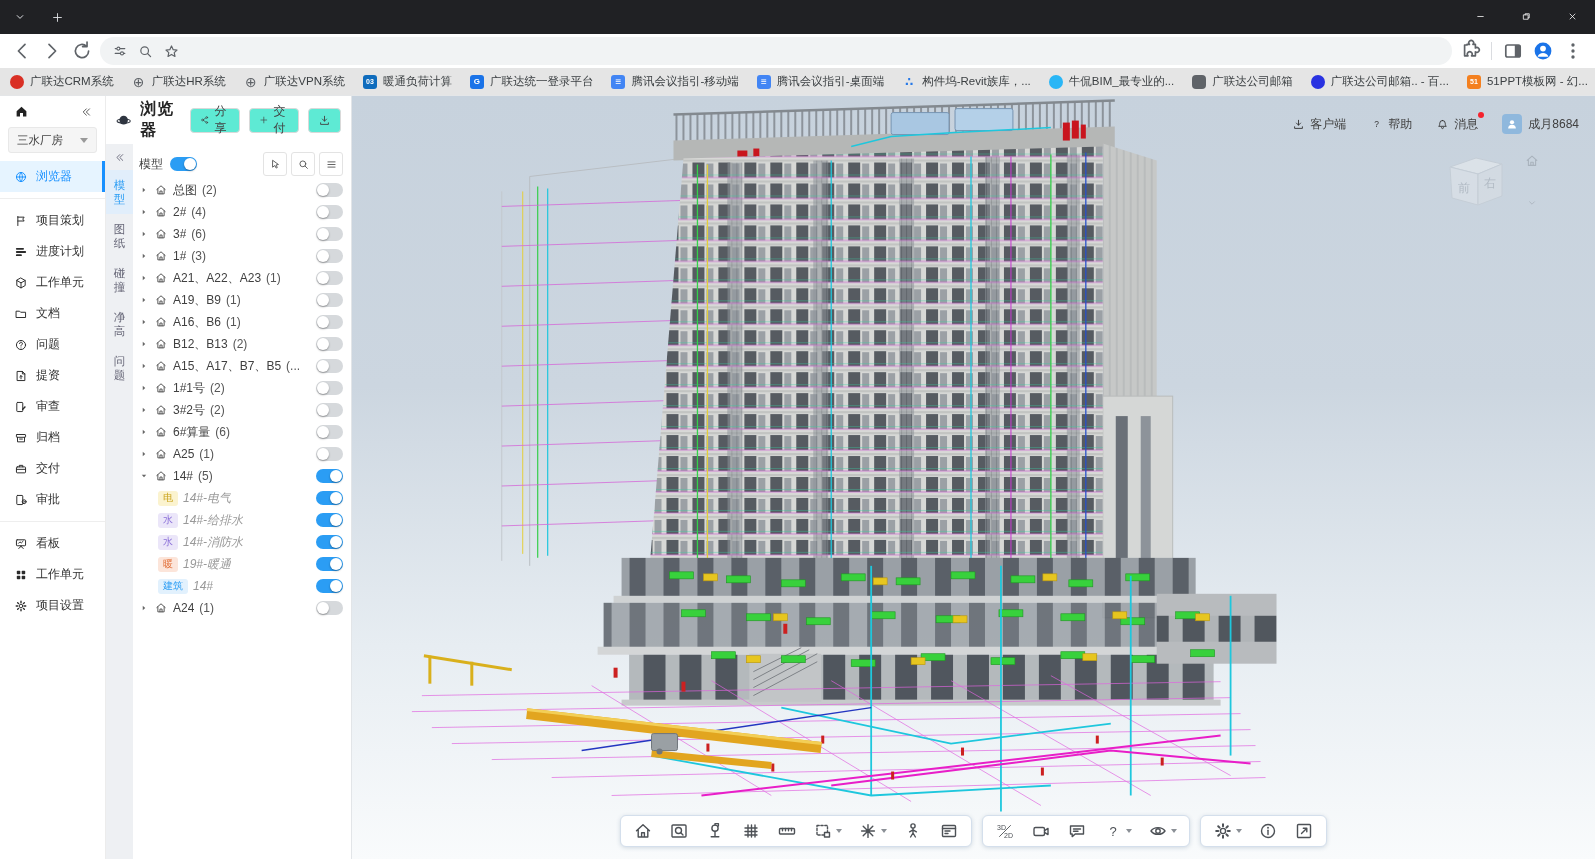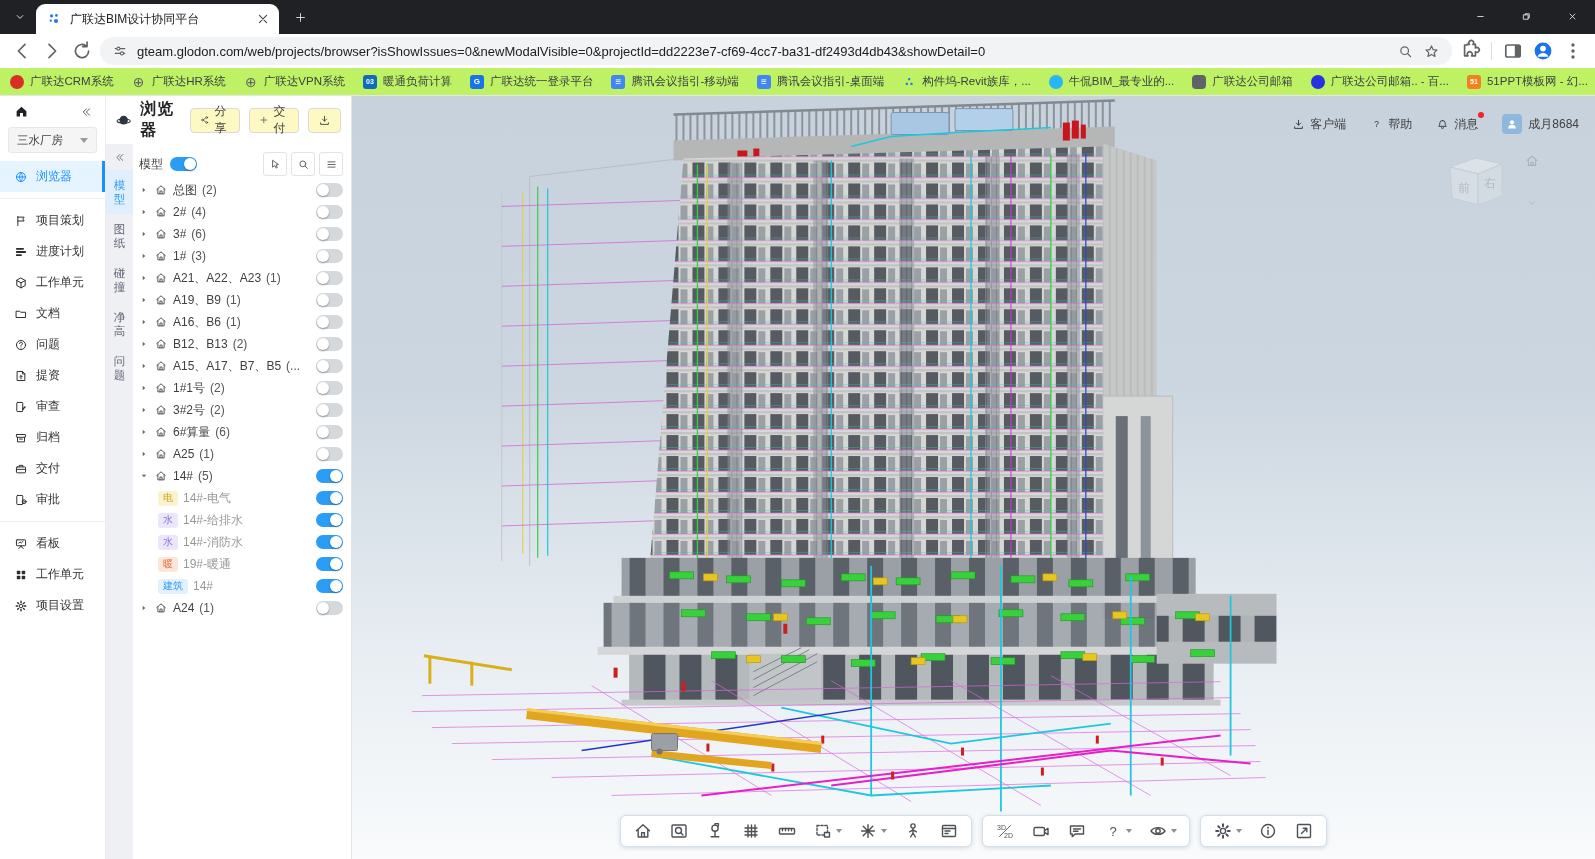--- a/index.html
+++ b/index.html
@@ -24,21 +24,21 @@
   
   .chrometoolbar{height:34px;background:#fff;display:flex;align-items:center;padding:0 10px;gap:6px;}
   .navbtn{width:24px;height:24px;color:#5f6368;}
   .urlpill{flex:1;height:28px;background:#f1f3f4;border-radius:14px;display:flex;align-items:center;padding:0 12px;gap:9px;min-width:0;}
   .urlpill .site-ico{width:16px;height:16px;color:#5f6368;flex:none;}
   .urltext{font-size:13px;color:#202124;white-space:nowrap;overflow:hidden;flex:1;}
   .pill-ic{width:17px;height:17px;color:#5f6368;flex:none;}
   .tbsep{width:1px;height:18px;background:#dadce0;margin:0 3px;}
 
   
-  .bookmarks{height:27px;background:#bef264;border-bottom:1px solid #e4e6e8;display:flex;align-items:center;padding:0 10px;font-size:11.5px;color:#3c4043;}
+  .bookmarks{height:27px;background:#e5e5e5;border-bottom:1px solid #e4e6e8;display:flex;align-items:center;padding:0 10px;font-size:11.5px;color:#3c4043;}
   .bk-list{display:flex;align-items:center;gap:18px;}
   .bk{display:flex;align-items:center;gap:6px;white-space:nowrap;}
   .bk-ico{width:14px;height:14px;border-radius:3px;display:flex;align-items:center;justify-content:center;font-size:8px;font-weight:bold;color:#fff;font-style:normal;flex:none;}
   .bk-ico i{font-style:normal;}
   .bk-ico.crm{background:#d93025;border-radius:7px;}
   .bk-ico.globe{background:none;color:#5f6368;font-size:14px;font-weight:normal;}
   .bk-ico.outlook{background:#0f6cbd;font-size:7px;}
   .bk-ico.login{background:#1a73e8;}
   .bk-ico.doc{background:#4285f4;font-size:10px;}
   .bk-ico.dots{background:none;color:#2779e8;font-size:12px;}
@@ -61,21 +61,21 @@
   .sb-item.on{background:#e6f4ff;color:#1890ff;}
   .sb-item.on .sb-ico{color:#1890ff;}
   .sb-item.on::after{content:'';position:absolute;right:0;top:0;bottom:0;width:3px;background:#1890ff;}
   .sb-div{height:1px;background:#eee;margin:6px 0;}
 
   
   .treepanel{width:245px;background:#fff;border-right:1px solid #e2e5e8;flex:none;display:flex;flex-direction:column;}
   .panel-header{height:48px;display:flex;align-items:center;gap:9px;padding:0 10px;flex:none;}
   .ph-ico{width:19px;height:19px;color:#2f3540;}
   .ph-title{font-size:16px;font-weight:bold;color:#262626;letter-spacing:1px;}
-  .ph-btn{height:25px;border:1px solid #d9d9d9;border-radius:4px;background:#fef9c3;display:flex;align-items:center;gap:1px;padding:0 9px;font-size:12px;color:#434343;}
+  .ph-btn{height:25px;border:1px solid #d9d9d9;border-radius:4px;background:#5eead4;display:flex;align-items:center;gap:1px;padding:0 9px;font-size:12px;color:#434343;}
   .ph-btn .icon{width:12px;height:12px;}
   .panel-body{flex:1;display:flex;min-height:0;}
   .vtabs{width:27px;background:#eef0f3;display:flex;flex-direction:column;align-items:center;flex:none;}
   .vt-collapse{width:27px;height:26px;display:flex;align-items:center;justify-content:center;color:#667;}
   .vt-collapse .icon{width:13px;height:13px;}
   .vtab{width:27px;padding:8px 0;text-align:center;font-size:11.5px;line-height:14px;color:#667;word-break:break-all;writing-mode:horizontal-tb;}
   .vtab span{display:inline-block;width:13px;}
   .vtab.on{background:#e1eefb;color:#2b9df4;}
   .treearea{flex:1;padding:5px 8px 0 6px;min-width:0;}
   .tree-top{display:flex;align-items:center;height:30px;gap:7px;}
@@ -88,21 +88,21 @@
   .tg.on{background:#2b9df4;}
   .tg.on::after{left:14px;}
   .tree{font-size:12px;color:#404040;}
   .row{display:flex;align-items:center;height:22px;gap:5px;}
   .row .caret{width:10px;height:10px;flex:none;color:#666;}
   .row .house{width:14px;height:14px;color:#555;flex:none;}
   .row .lbl{white-space:nowrap;overflow:hidden;}
   .row .cnt{color:#555;}
   .row .tg{margin-left:auto;}
   .row.child{padding-left:19px;}
-  .row.child .lbl{color:#999;}
+  .row.child .lbl{color:#999;font-style:italic;}
   .badge{border-radius:3px;font-size:10px;padding:1.5px 5px;flex:none;line-height:12px;}
   .badge.yellow{background:#fbf3cf;color:#c9a21a;}
   .badge.purple{background:#ebe6f9;color:#8a6fd8;}
   .badge.orange{background:#fce5da;color:#e2703a;}
   .badge.blue{background:#e2f1fd;color:#2b9df4;}
 
   
   .viewport{flex:1;position:relative;min-width:0;background:linear-gradient(180deg,#c7d2dd 0%,#ccd6e0 38%,#e7edf2 72%,#f9fbfc 100%);overflow:hidden;}
   .model-svg{position:absolute;inset:0;width:100%;height:100%;}
   .vp-topbar{position:absolute;top:18px;right:16px;display:flex;align-items:center;gap:24px;font-size:12px;color:#404040;}
@@ -128,38 +128,20 @@
 <body>
 
 <div class="titlebar">
   <div class="tab-search">
       <span class="icon">
         <svg viewBox="0 0 20 20" fill="none" stroke="currentColor" stroke-width="1.4" stroke-linecap="round" stroke-linejoin="round">
           <path d="M6 8 l4 4 4 -4"></path>
         </svg>
       </span>
     </div>
-  <div class="tab">
-    <span class="icon tab-fav">
-        <svg viewBox="0 0 20 20" fill="none" stroke="currentColor" stroke-width="1.4" stroke-linecap="round" stroke-linejoin="round">
-          <g fill="#2779e8" stroke="none">
-            <circle cx="7" cy="6" r="2"></circle>
-            <circle cx="13" cy="5.5" r="1.7"></circle>
-            <circle cx="6" cy="12" r="1.5"></circle>
-            <circle cx="12.5" cy="12.5" r="2.6"></circle>
-          </g>
-        </svg>
-      </span>
-    <span class="tab-title">广联达BIM设计协同平台</span>
-    <span class="icon tab-close">
-        <svg viewBox="0 0 20 20" fill="none" stroke="currentColor" stroke-width="1.4" stroke-linecap="round" stroke-linejoin="round">
-          <path d="M5.5 5.5 L14.5 14.5 M14.5 5.5 L5.5 14.5"></path>
-        </svg>
-      </span>
-  </div>
   <div class="newtab">
       <span class="icon">
         <svg viewBox="0 0 20 20" fill="none" stroke="currentColor" stroke-width="1.4" stroke-linecap="round" stroke-linejoin="round">
           <path d="M10 4 V16 M4 10 H16"></path>
         </svg>
       </span>
     </div>
   <div class="wincontrols">
     <div class="winbtn">
         <span class="icon">
@@ -203,21 +185,20 @@
       </svg>
     </span>
   <div class="urlpill">
     <span class="icon site-ico">
         <svg viewBox="0 0 20 20" fill="none" stroke="currentColor" stroke-width="1.4" stroke-linecap="round" stroke-linejoin="round">
           <path d="M4 7 H16 M4 13 H16"></path>
           <circle cx="8" cy="7" r="1.9" fill="#fff"></circle>
           <circle cx="12.5" cy="13" r="1.9" fill="#fff"></circle>
         </svg>
       </span>
-    <span class="urltext">gteam.glodon.com/web/projects/browser?isShowIssues=0&amp;newModalVisible=0&amp;projectId=dd2223e7-cf69-4cc7-ba31-df2493d4db43&amp;showDetail=0</span>
     <span class="icon pill-ic">
         <svg viewBox="0 0 20 20" fill="none" stroke="currentColor" stroke-width="1.4" stroke-linecap="round" stroke-linejoin="round">
           <circle cx="9" cy="9" r="4.5"></circle>
           <path d="M12.4 12.4 L16 16"></path>
         </svg>
       </span>
     <span class="icon pill-ic">
         <svg viewBox="0 0 20 20" fill="none" stroke="currentColor" stroke-width="1.4" stroke-linecap="round" stroke-linejoin="round">
           <path d="M10 3.5 L12 7.8 16.5 8.3 13.2 11.3 14.1 15.8 10 13.5 5.9 15.8 6.8 11.3 3.5 8.3 8 7.8 Z"></path>
         </svg>

